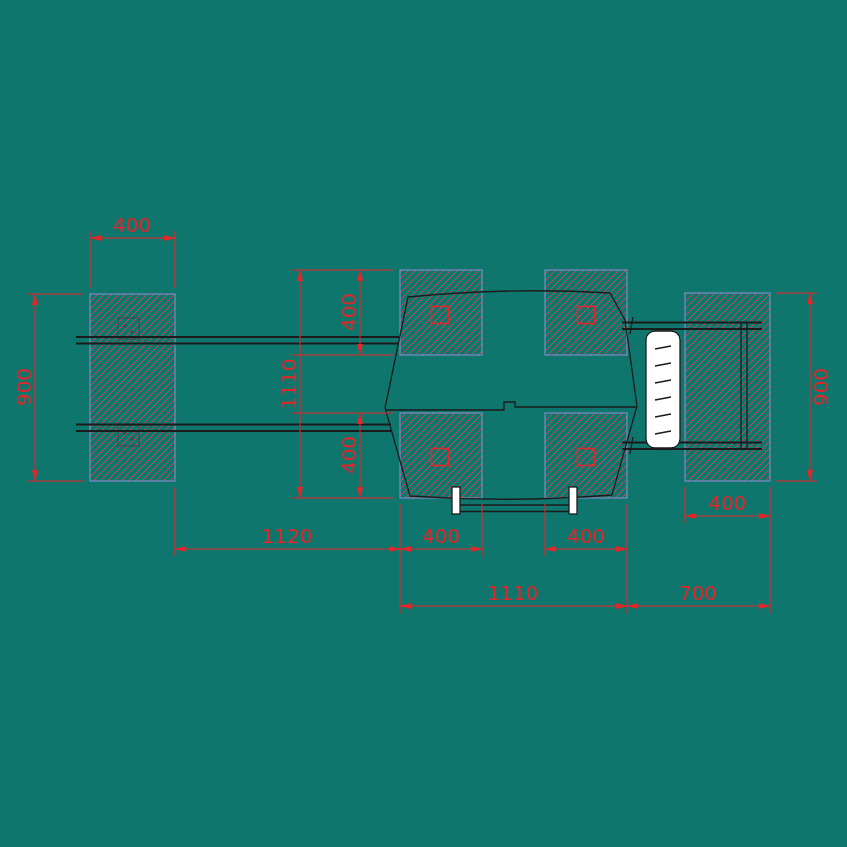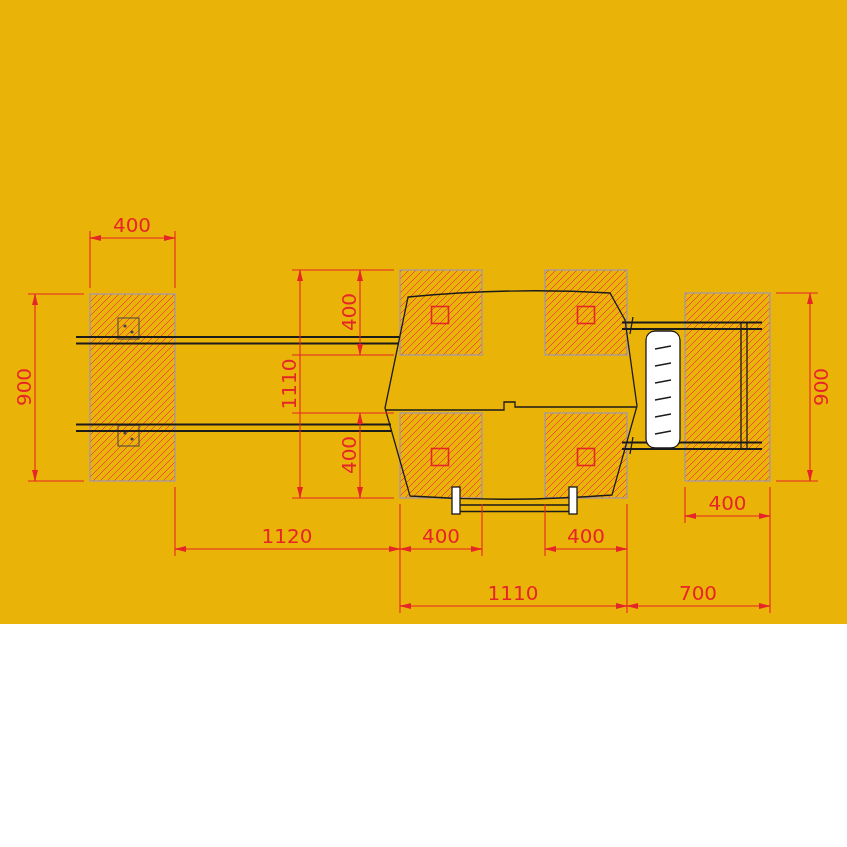--- a/index.html
+++ b/index.html
@@ -1,16 +1,16 @@
 <!DOCTYPE html>
 <html><head>
 <meta charset="utf-8">
 <style>
   html,body{margin:0;padding:0;background:#ffffff;}
-  .canvas{width:847px;height:624px;background:#eab308;position:relative;overflow:hidden;}
+  .canvas{width:847px;height:847px;background:#0f766e;position:relative;overflow:hidden;}
   svg{display:block;}
   .pad{fill:url(#hatch);stroke:#8f8fd4;stroke-width:1;}
   .padmark{fill:none;stroke:#e62528;stroke-width:1.6;}
   .blk{stroke:#1b1b1b;stroke-width:1.8;fill:none;}
   .thin{stroke:#1b1b1b;stroke-width:1.3;fill:none;}
   .thinw{stroke:#1b1b1b;stroke-width:1.3;fill:#ffffff;}
   .plate{fill:none;stroke:#444444;stroke-width:1;}
   .dot{fill:#444444;stroke:none;}
   .dim{stroke:#e62528;stroke-width:1.1;fill:none;}
   .arr{marker-start:url(#arrow);marker-end:url(#arrow);}

